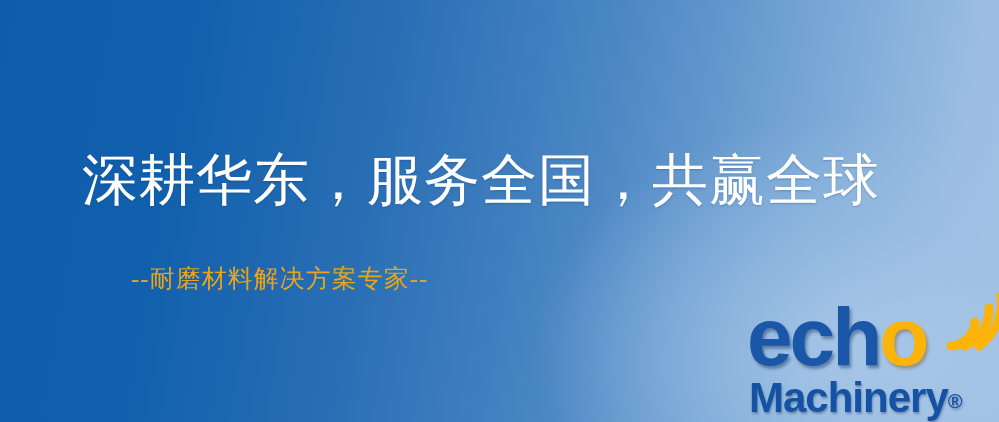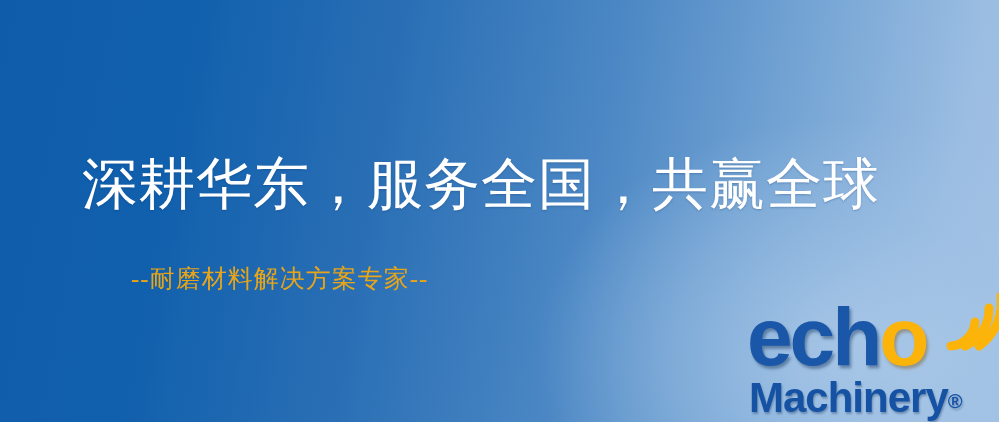--- a/index.html
+++ b/index.html
@@ -33,21 +33,21 @@
                 rgba(176,204,234,0.75) 0%,
                 rgba(160,194,229,0.45) 40%,
                 rgba(150,188,226,0.0) 72%);
     pointer-events: none;
   }
 
   .headline {
     position: absolute;
     left: 82px;
     top: 156px;
-    font-family: Liberation Sans, sans-serif;
+    font-family: Liberation Mono, monospace;
     font-size: 56px;
     line-height: 1.0;
     color: #ffffff;
     letter-spacing: 1px;
     white-space: nowrap;
     text-shadow: 0 1px 2px rgba(10,50,100,0.28);
   }
 
   .subtitle {
     position: absolute;

